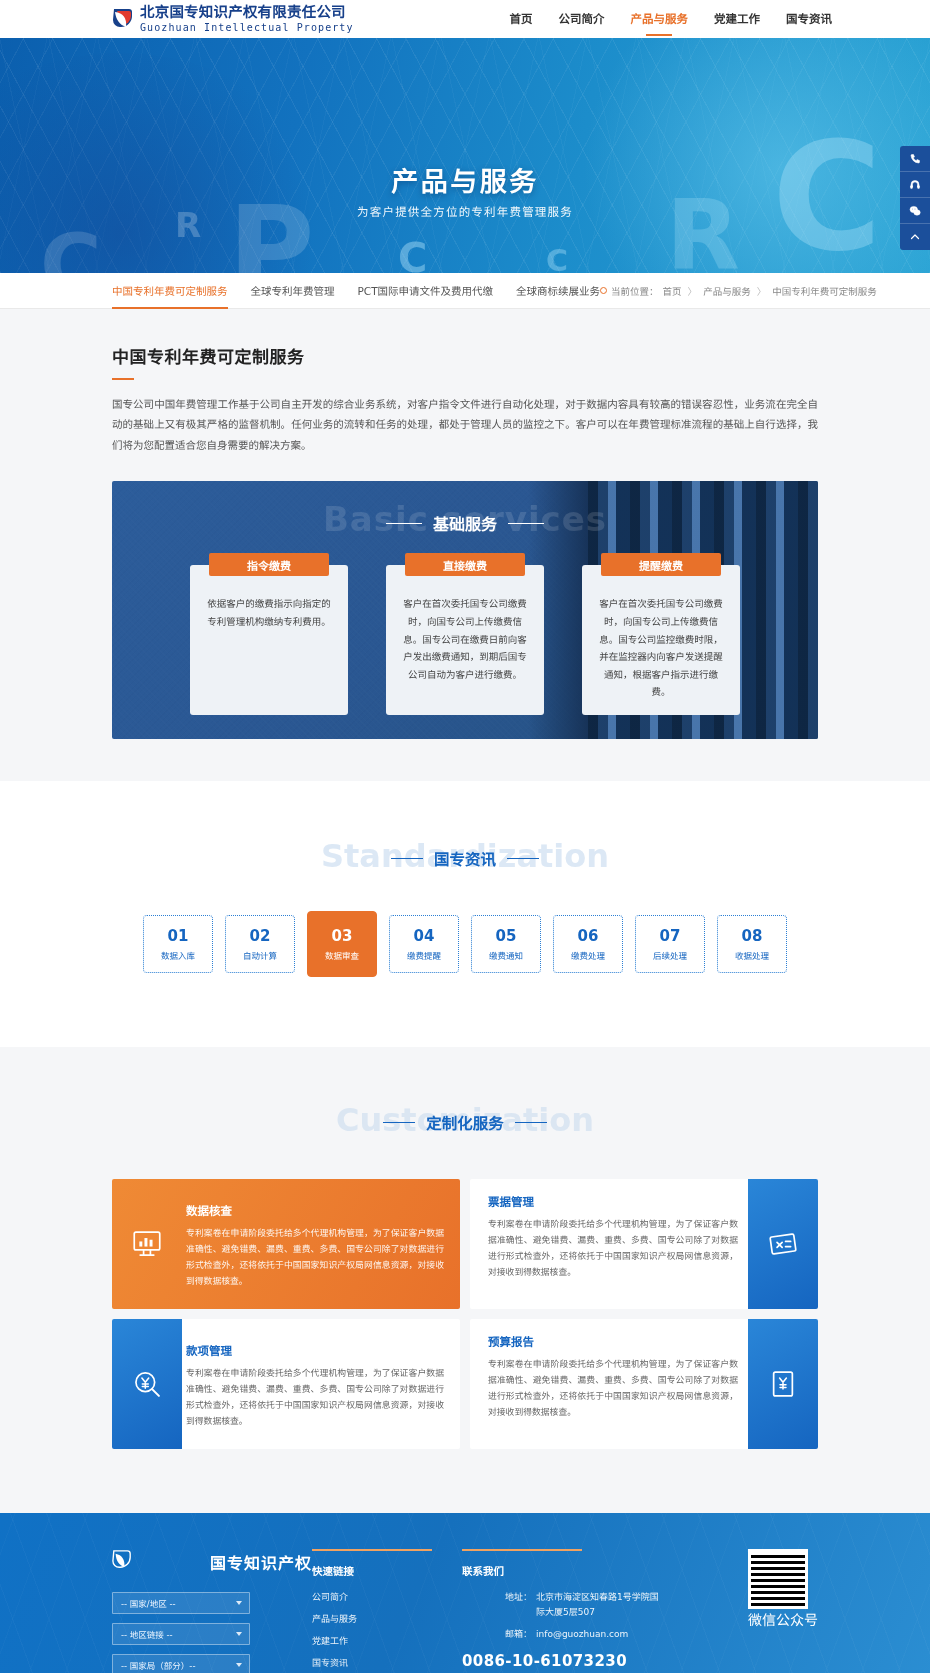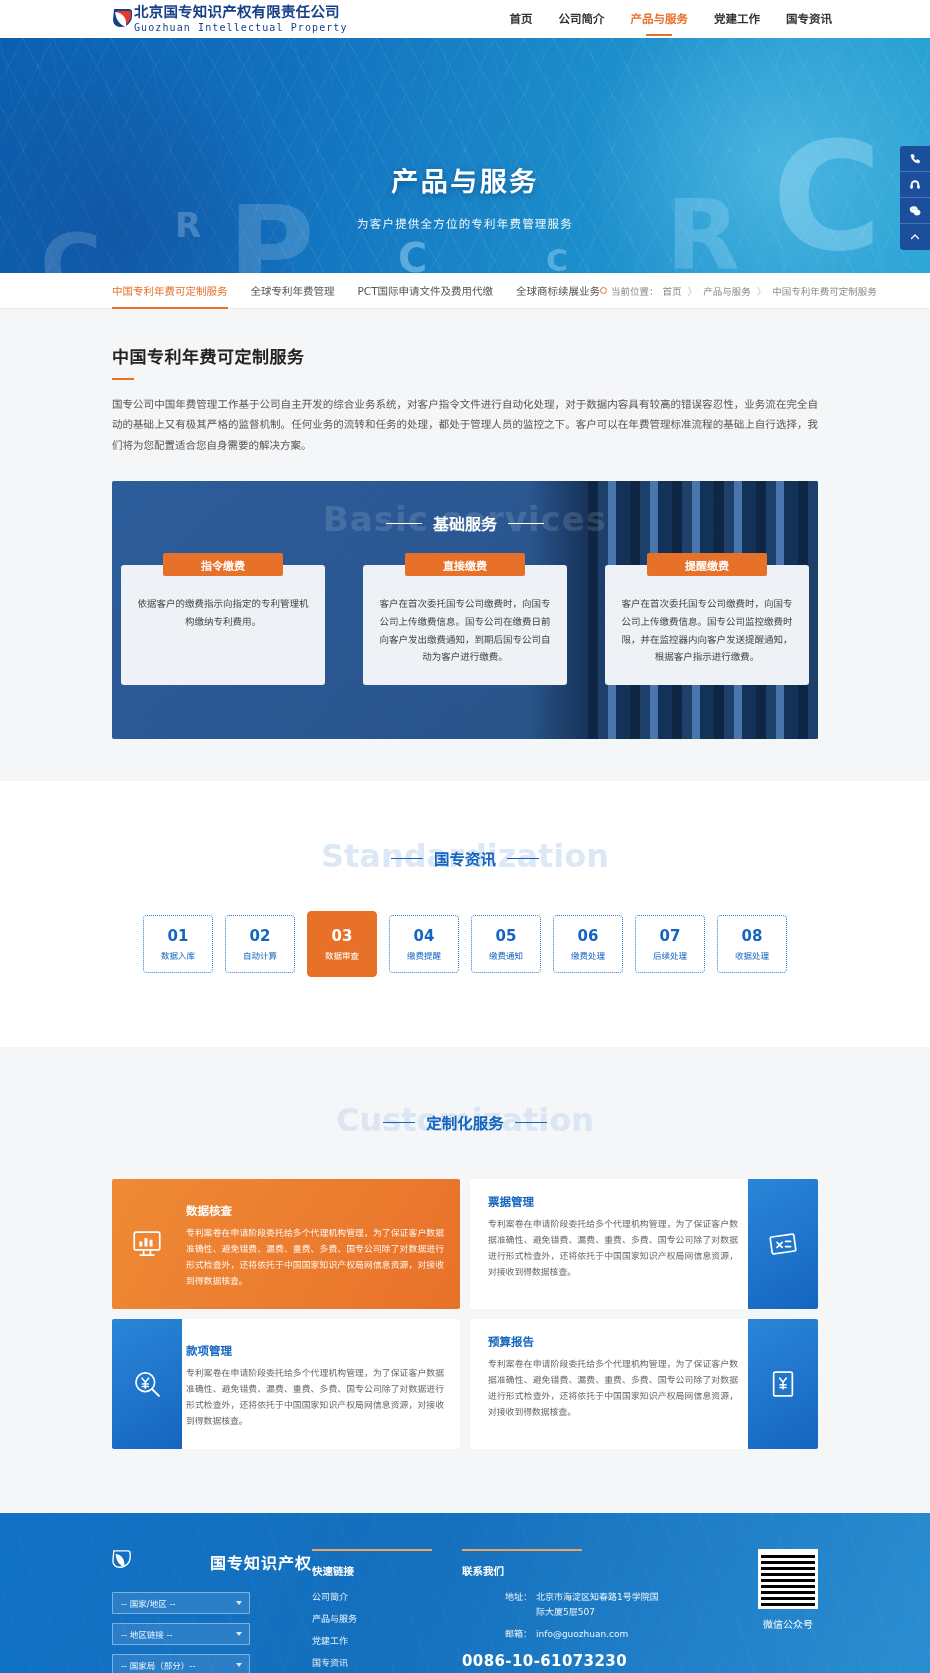--- a/index.html
+++ b/index.html
@@ -6,21 +6,21 @@
   * { margin:0; padding:0; box-sizing:border-box; }
   html,body { width:930px; }
   body {
     font-family: "DejaVu Sans", "Liberation Sans", sans-serif;
     background:#ffffff; color:#333; font-size:12px; -webkit-font-smoothing:antialiased;
   }
   .page { width:930px; position:relative; overflow:hidden; }
 
   
   .header { height:38px; background:#fff; display:flex; align-items:center; position:relative; z-index:40; }
-  .logo-wrap { display:flex; align-items:center; margin-left:112px; gap:0; }
+  .logo-wrap { display:flex; align-items:center; margin-left:112px; gap:6px; }
   .logo-mark { width:22px; height:24px; position:relative; }
   .logo-text-cn { font-size:14.5px; font-weight:bold; color:#17408a; letter-spacing:.2px; line-height:1.15; }
   .logo-text-en { font-size:10px; color:#17408a; letter-spacing:1.1px; line-height:1.3; font-family:"DejaVu Sans Mono","Liberation Mono",monospace; }
   .nav { margin-left:auto; margin-right:98px; display:flex; gap:26px; align-items:center; height:38px; }
   .nav-item { font-size:11.5px; color:#333; font-weight:bold; height:38px; line-height:38px; position:relative; cursor:pointer; white-space:nowrap; }
   .nav-item.active { color:#e8712a; }
   .nav-item.active::after { content:""; position:absolute; left:50%; transform:translateX(-50%); bottom:2px; width:26px; height:2px; background:#e8712a; }
 
   
   .banner {
@@ -44,21 +44,21 @@
   .mark { position:absolute; font-weight:bold; color:rgba(255,255,255,.17); line-height:1; user-select:none; }
   .mark.c1 { font-size:150px; right:48px; top:84px; color:rgba(200,240,255,.30); }
   .mark.r1 { font-size:96px; right:190px; top:150px; color:rgba(200,240,255,.22); }
   .mark.p1 { font-size:118px; left:228px; top:152px; color:rgba(255,255,255,.16); }
   .mark.c2 { font-size:84px; left:40px; top:185px; color:rgba(255,255,255,.15); }
   .mark.c3 { font-size:40px; left:398px; top:200px; color:rgba(190,235,255,.40); }
   .mark.r2 { font-size:34px; left:175px; top:170px; color:rgba(255,255,255,.22); }
   .mark.c4 { font-size:30px; left:546px; top:208px; color:rgba(190,235,255,.35); }
   .banner-content { position:absolute; left:0; right:0; top:122px; text-align:center; z-index:5; }
   .banner-title { font-size:27px; font-weight:bold; color:#fff; letter-spacing:2.5px; text-shadow:0 2px 6px rgba(0,40,90,.45); }
-  .banner-sub { margin-top:16px; font-size:11.5px; color:rgba(255,255,255,.94); letter-spacing:1.2px; }
+  .banner-sub { margin-top:4px; font-size:11.5px; color:rgba(255,255,255,.94); letter-spacing:1.2px; }
 
   
   .side-tools { position:absolute; right:0; top:108px; width:30px; z-index:30; }
   .side-btn { width:30px; height:26px; background:#1b4f9b; border-bottom:1px solid rgba(255,255,255,.2);
     display:flex; align-items:center; justify-content:center; cursor:pointer; }
   .side-btn:first-child { border-radius:3px 0 0 0; }
   .side-btn:last-child { border-bottom:none; border-radius:0 0 0 3px; }
   .side-btn svg { width:12px; height:12px; fill:#fff; stroke:#fff; }
 
   
@@ -87,21 +87,21 @@
   .blue-panel .stripes { position:absolute; right:0; top:0; bottom:0; width:230px;
     background:repeating-linear-gradient(90deg,#0d2440 0 10px,#1d3f69 10px 20px,#4a77ad 20px 28px,#123055 28px 42px); opacity:.95; }
   .blue-panel .stripes-fade { position:absolute; right:230px; top:0; bottom:0; width:60px;
     background:linear-gradient(90deg,rgba(44,93,155,0),rgba(20,45,80,.85)); }
   .panel-head { position:relative; z-index:4; text-align:center; padding-top:30px; }
   .wm { position:absolute; left:0; right:0; top:18px; font-size:34px; font-weight:bold; letter-spacing:1px;
     color:rgba(255,255,255,.13); user-select:none; }
   .panel-title { position:relative; display:inline-flex; align-items:center; gap:11px; font-size:16px; font-weight:bold; color:#fff; }
   .panel-title::before, .panel-title::after { content:""; width:36px; height:1.5px; background:#fff; display:block; }
   .cards { position:relative; z-index:4; display:flex; justify-content:center; gap:38px; margin-top:30px; }
-  .card { width:204px; min-height:120px; background:#eef2f6; border-radius:3px; position:relative; padding:30px 16px 14px; }
+  .card { width:158px; min-height:120px; background:#eef2f6; border-radius:3px; position:relative; padding:30px 16px 14px; }
   .card-tag { position:absolute; top:-12px; left:50%; transform:translateX(-50%); width:120px; height:23px;
     background:#e8712a; color:#fff; font-size:11px; font-weight:bold; display:flex; align-items:center; justify-content:center; border-radius:2px; }
   .card-body { font-size:9.5px; line-height:1.85; color:#444; text-align:center; }
 
   
   .sec-b { background:#fff; padding:56px 0 70px; }
   .sec-head { position:relative; text-align:center; height:44px; }
   .sec-head .wm2 { position:absolute; left:0; right:0; top:0; font-size:32px; font-weight:bold; color:#dce8f5; letter-spacing:0; user-select:none; }
   .sec-head .sh-title { position:relative; top:10px; display:inline-flex; align-items:center; gap:11px; font-size:15.5px; font-weight:bold; color:#1565c0; }
   .sec-head .sh-title::before, .sec-head .sh-title::after { content:""; width:32px; height:1.5px; background:#1565c0; display:block; }
@@ -158,21 +158,21 @@
   .fline { font-size:9px; color:rgba(255,255,255,.92); margin-bottom:8px; line-height:1.6; display:flex; gap:4px;margin-left:43px; }
   .fline .k { flex:0 0 auto; }
   .fphone { font-size:15px; font-weight:bold; color:#fff; margin-top:10px; letter-spacing:.4px; }
   .fcol4 { margin-left:auto; text-align:center; }
   .qr { width:60px; height:60px; background:#fff; padding:3px; }
   .qr-grid { width:100%; height:100%;
     background-image:
       repeating-linear-gradient(0deg,#000 0 3px,#fff 3px 6px),
       repeating-linear-gradient(90deg,#000 0 3px,rgba(255,255,255,0) 3px 6px);
     background-blend-mode:screen; }
-  .qr-cap { font-size:10px; color:#fff; margin-top:7px; }
+  .qr-cap { font-size:14px; color:#fff; margin-top:0; }
 </style>
 </head>
 <body>
 
 <div class="page">
 
   <div class="header">
     <div class="logo-wrap">
       <span class="logo-mark">
         <svg viewBox="0 0 44 48" width="22" height="24">

